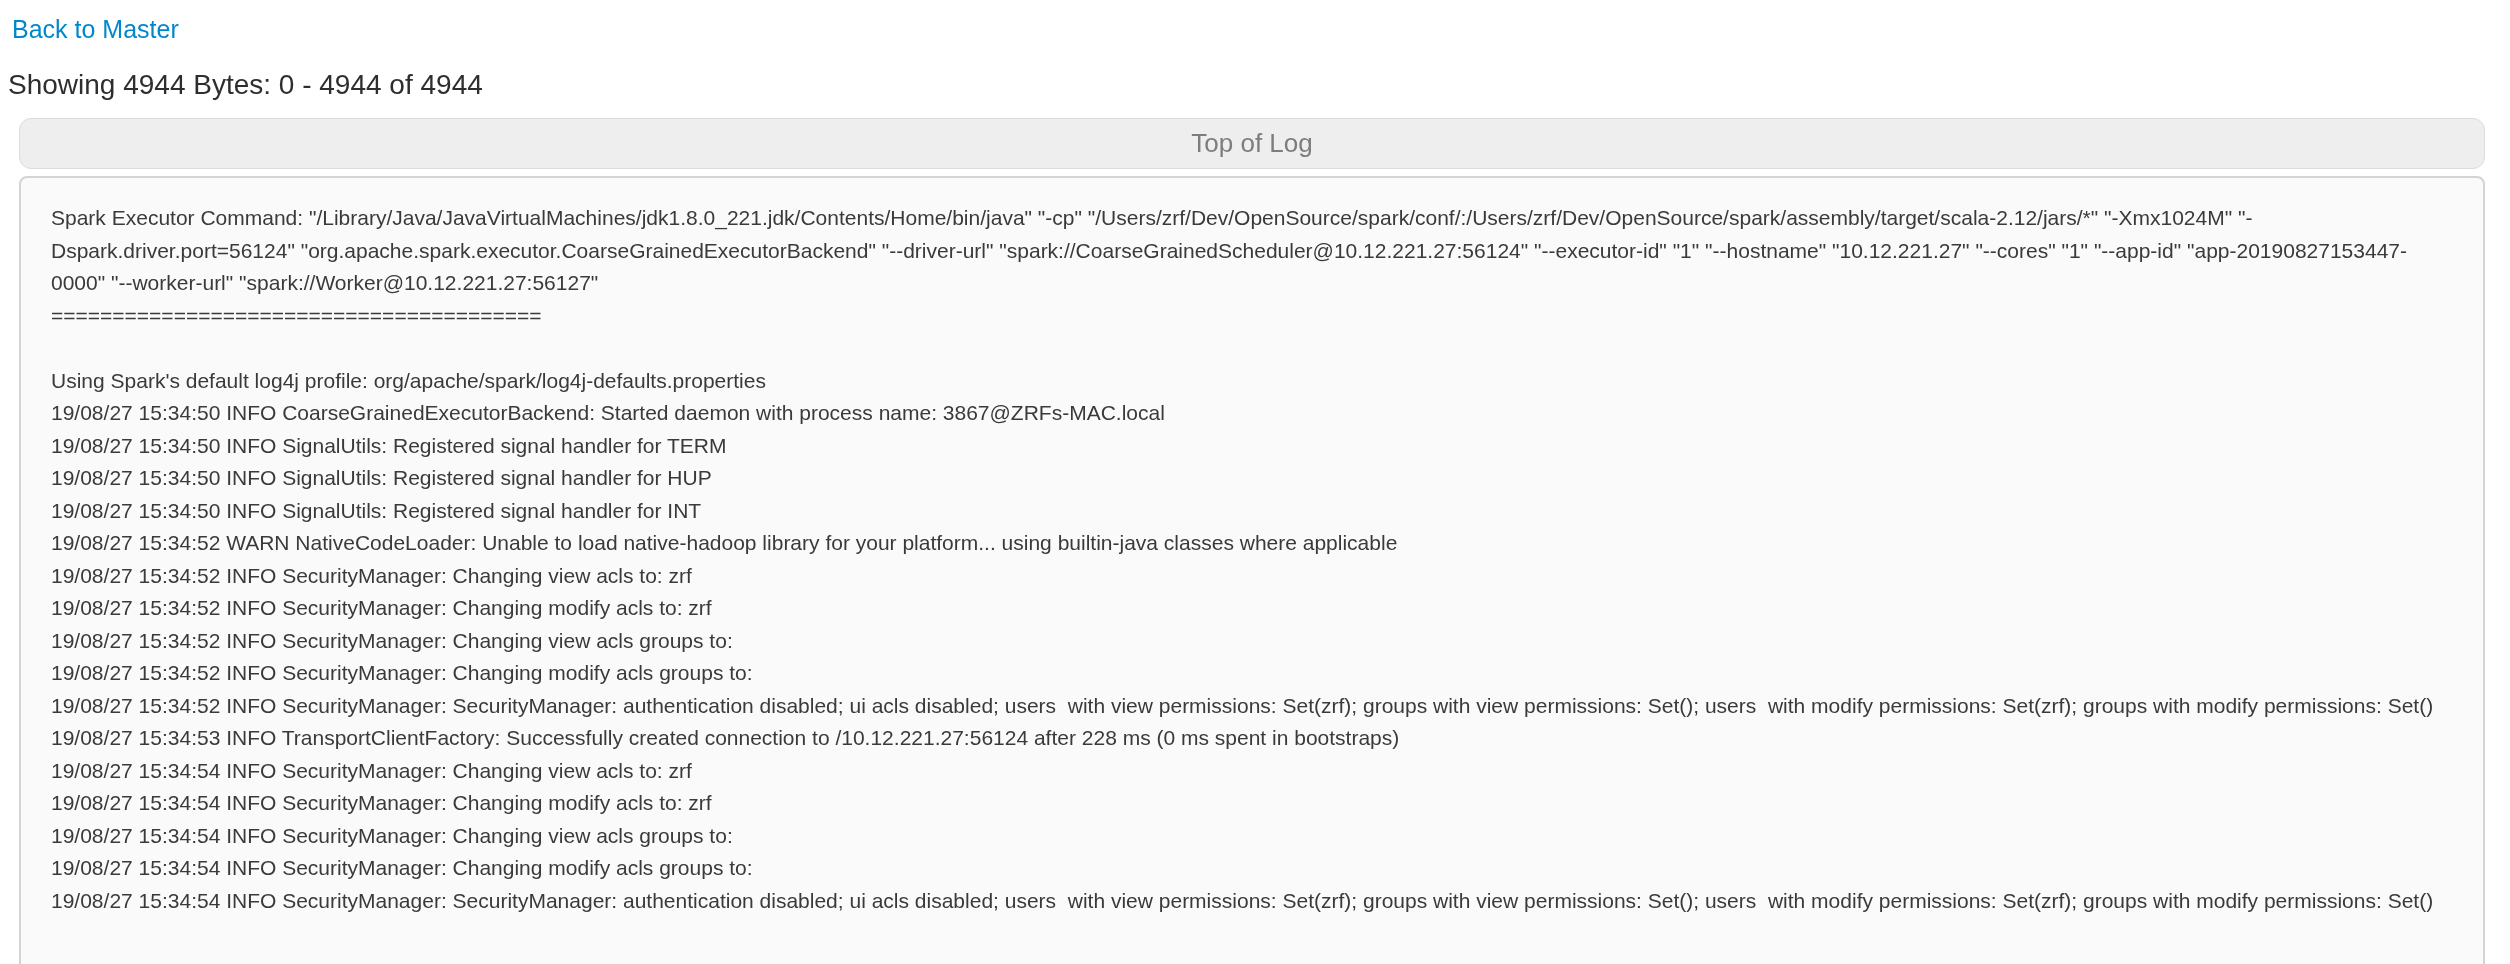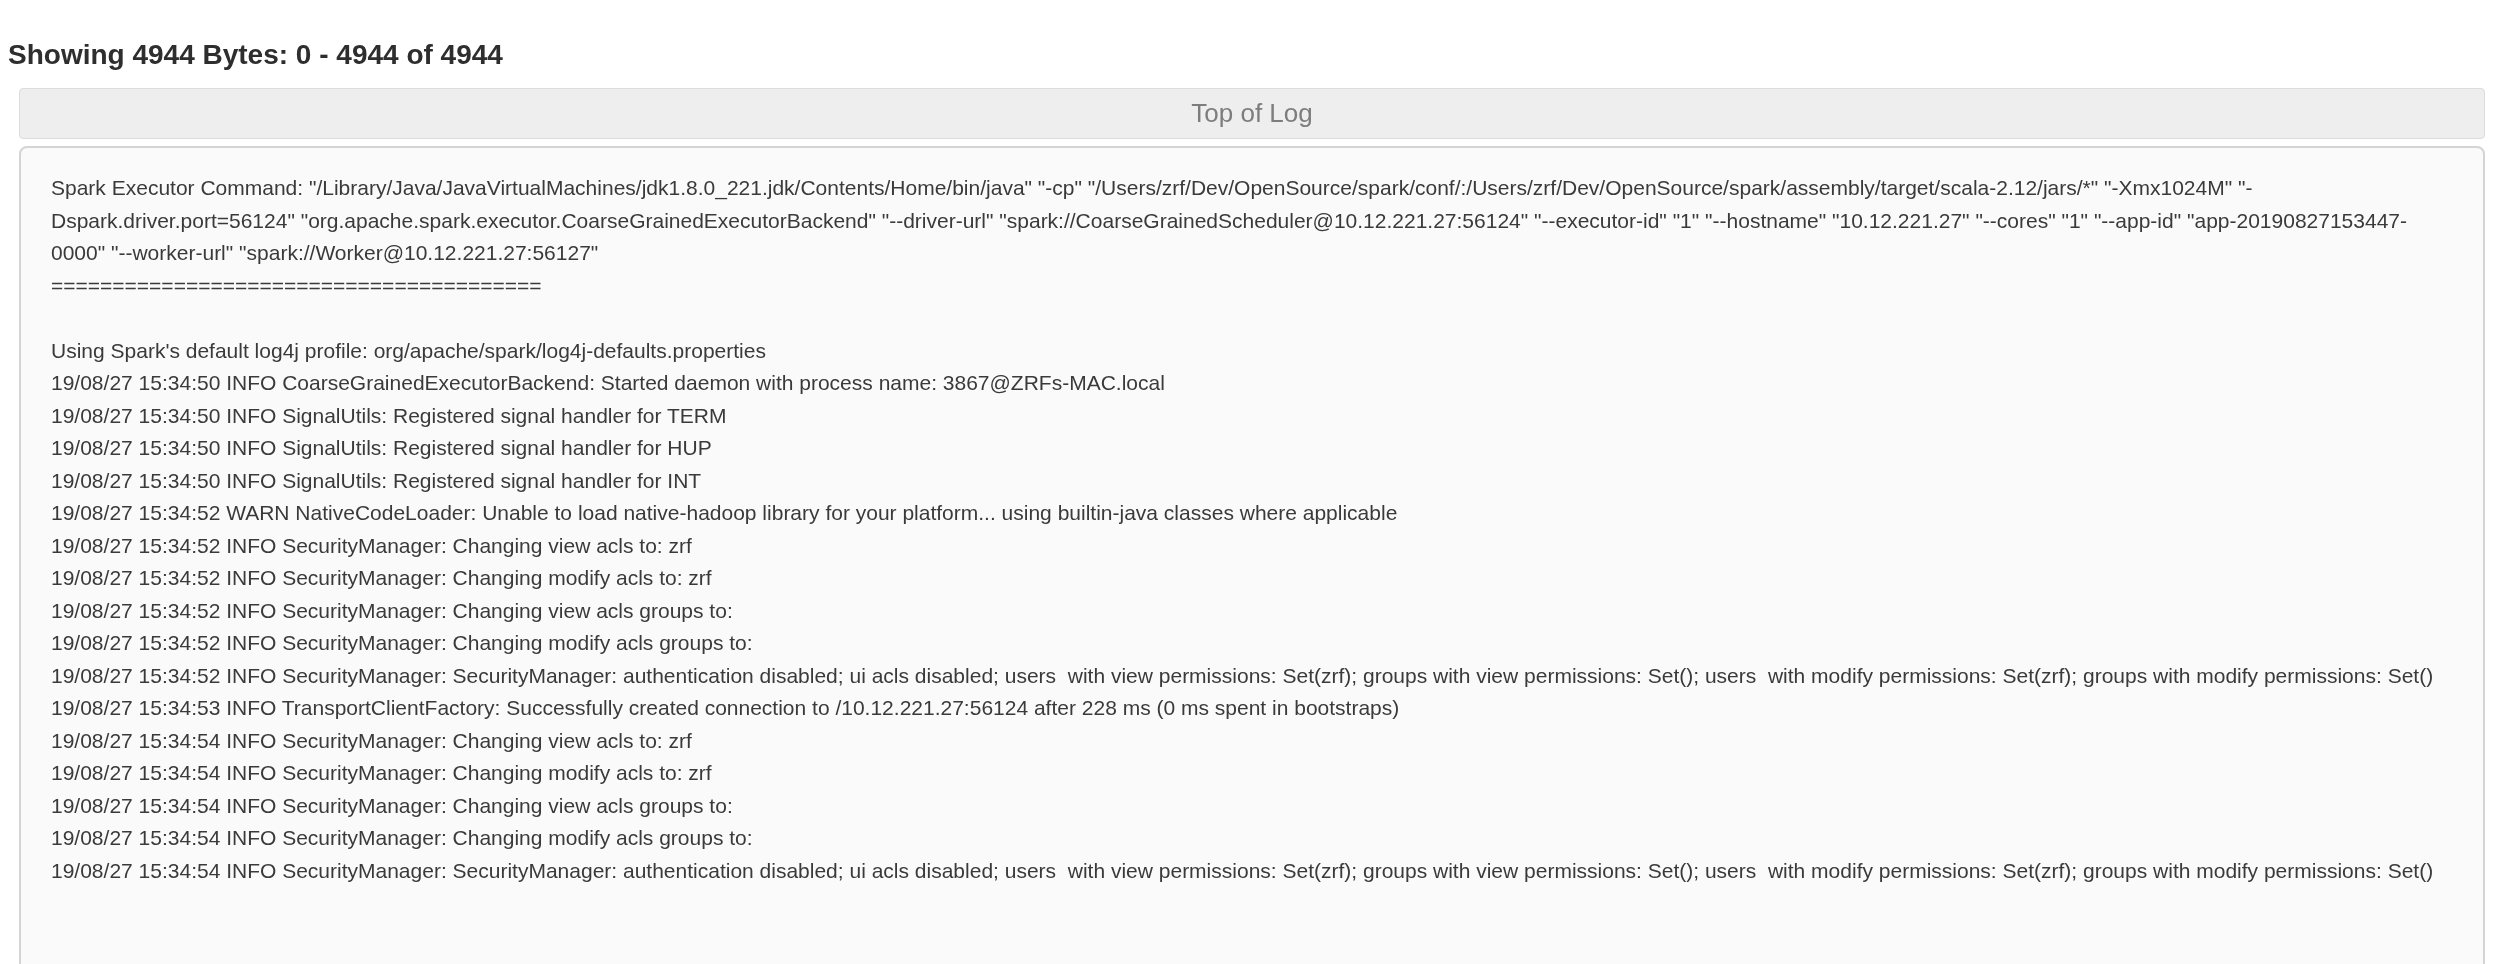--- a/index.html
+++ b/index.html
@@ -22,29 +22,29 @@
     color: #0088cc;
     font-size: 25px;
     line-height: 30px;
     text-decoration: none;
     cursor: pointer;
   }
   .showing {
     margin: 24px 0 16px -4px;
     font-size: 28px;
     line-height: 34px;
-    font-weight: 700;
+    font-weight: 400;
     color: #2e2e2e;
   }
   .top-btn {
     margin-left: 7px;
     height: 49px;
     background: #eeeeee;
     border: 1px solid #dcdcdc;
-    border-radius: 4px;
+    border-radius: 12px;
     display: flex;
     align-items: center;
     justify-content: center;
     color: #7d7d7d;
     font-size: 26px;
     cursor: pointer;
     user-select: none;
   }
   .log-box {
     margin: 7px 0 0 7px;
@@ -64,20 +64,23 @@
     color: #3a3a3a;
     white-space: pre-wrap;
     word-wrap: break-word;
   }
 </style>
 </head>
 <body>
 
 <div class="page">
 
+  <div>
+    <a href="#" class="back-link">Back to Master</a>
+  </div>
 
   <p class="showing">Showing 4944 Bytes: 0 - 4944 of 4944</p>
 
   <div class="top-btn">Top of Log</div>
 
   <div class="log-box">
     <pre class="log-pre">Spark Executor Command: "/Library/Java/JavaVirtualMachines/jdk1.8.0_221.jdk/Contents/Home/bin/java" "-cp" "/Users/zrf/Dev/OpenSource/spark/conf/:/Users/zrf/Dev/OpenSource/spark/assembly/target/scala-2.12/jars/*" "-Xmx1024M" "-Dspark.driver.port=56124" "org.apache.spark.executor.CoarseGrainedExecutorBackend" "--driver-url" "spark://CoarseGrainedScheduler@10.12.221.27:56124" "--executor-id" "1" "--hostname" "10.12.221.27" "--cores" "1" "--app-id" "app-20190827153447-0000" "--worker-url" "spark://Worker@10.12.221.27:56127"
 ========================================
 
 Using Spark's default log4j profile: org/apache/spark/log4j-defaults.properties

